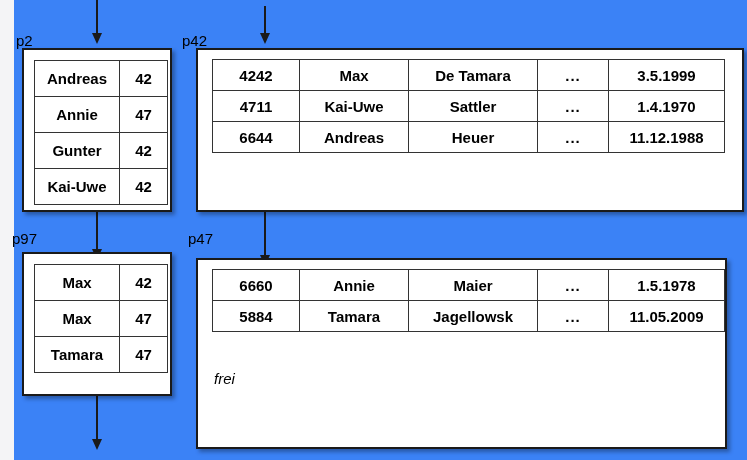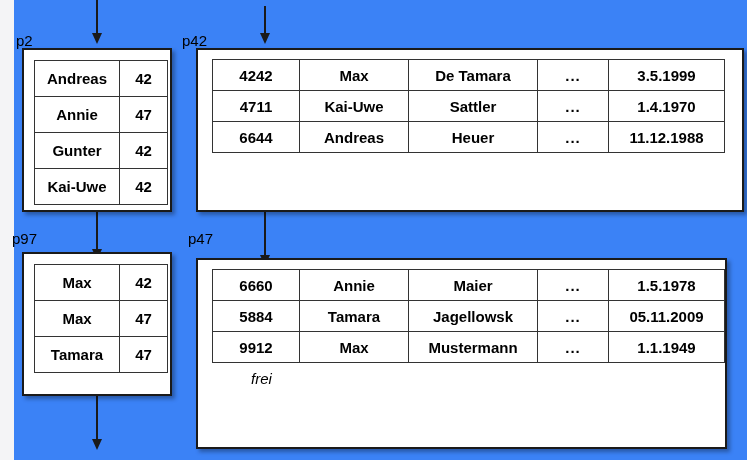--- a/index.html
+++ b/index.html
@@ -77,21 +77,20 @@
   .data-grid td.c4 { width: 115px; }
 
   .ellipsis-cell { letter-spacing: 1px; }
 
   .frei {
     position: absolute;
     font-style: italic;
     font-size: 15px;
     color: #000000;
     white-space: nowrap;
-    margin-left: 37px;
   }
 
   
   .arrow {
     position: absolute;
   }
   .arrow-line {
     position: absolute;
     width: 2px;
     background: #1a1a1a;
@@ -222,27 +221,20 @@
           <td class="c1">Annie</td>
           <td class="c2">Maier</td>
           <td class="c3 ellipsis-cell">...</td>
           <td class="c4">1.5.1978</td>
         </tr>
         <tr>
           <td class="c0">5884</td>
           <td class="c1">Tamara</td>
           <td class="c2">Jagellowsk</td>
           <td class="c3 ellipsis-cell">...</td>
-          <td class="c4">05.11.2009</td>
-        </tr>
-        <tr>
-          <td class="c0">9912</td>
-          <td class="c1">Max</td>
-          <td class="c2">Mustermann</td>
-          <td class="c3 ellipsis-cell">...</td>
-          <td class="c4">1.1.1949</td>
+          <td class="c4">11.05.2009</td>
         </tr>
       </tbody>
     </table>
     <div class="frei" style="left:16px; top:110px;">frei</div>
   </div>
 
 </div>
 
 </body></html>

